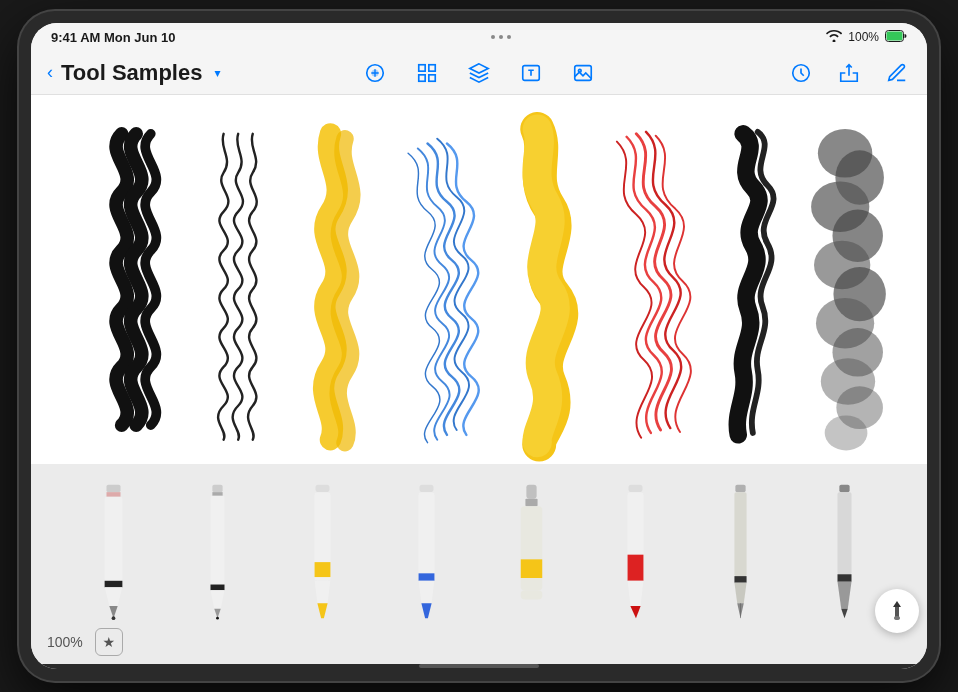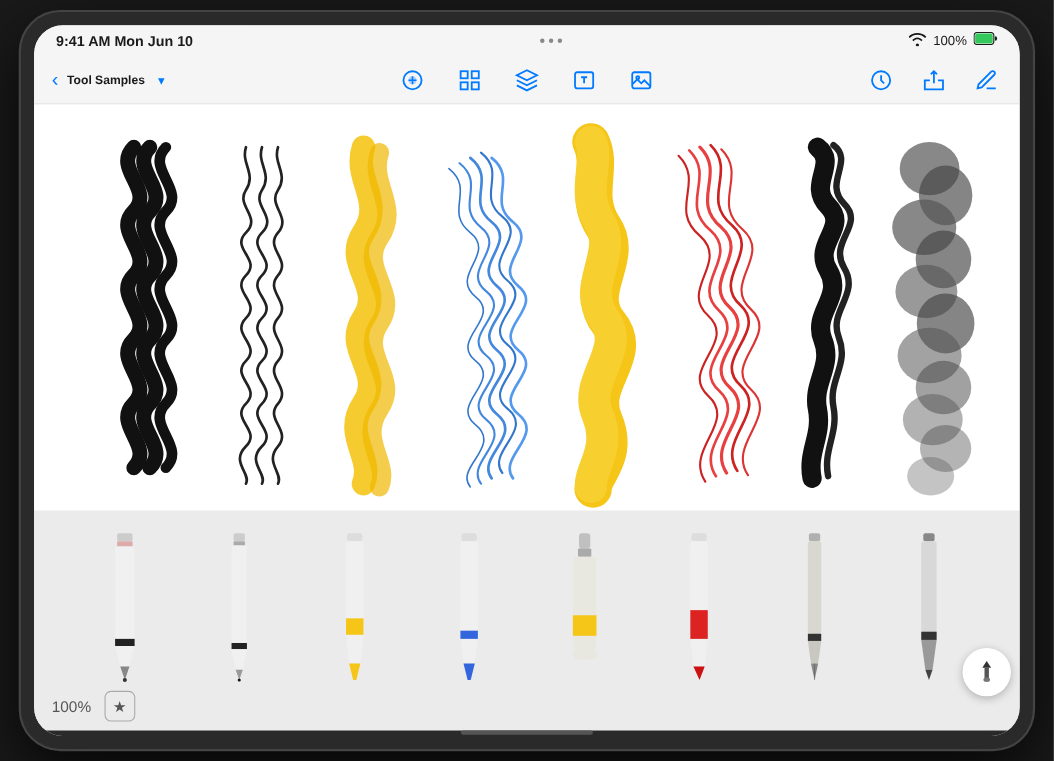--- a/index.html
+++ b/index.html
@@ -107,21 +107,21 @@
       font-size: 17px;
       cursor: pointer;
     }
 
     .back-chevron {
       font-size: 18px;
       color: #007AFF;
     }
 
     .doc-title {
-      font-size: 11px;
+      font-size: 22px;
       font-weight: 600;
       color: #1a1a1a;
     }
 
     .title-chevron {
       font-size: 12px;
       color: #007AFF;
       margin-left: 4px;
     }
 

